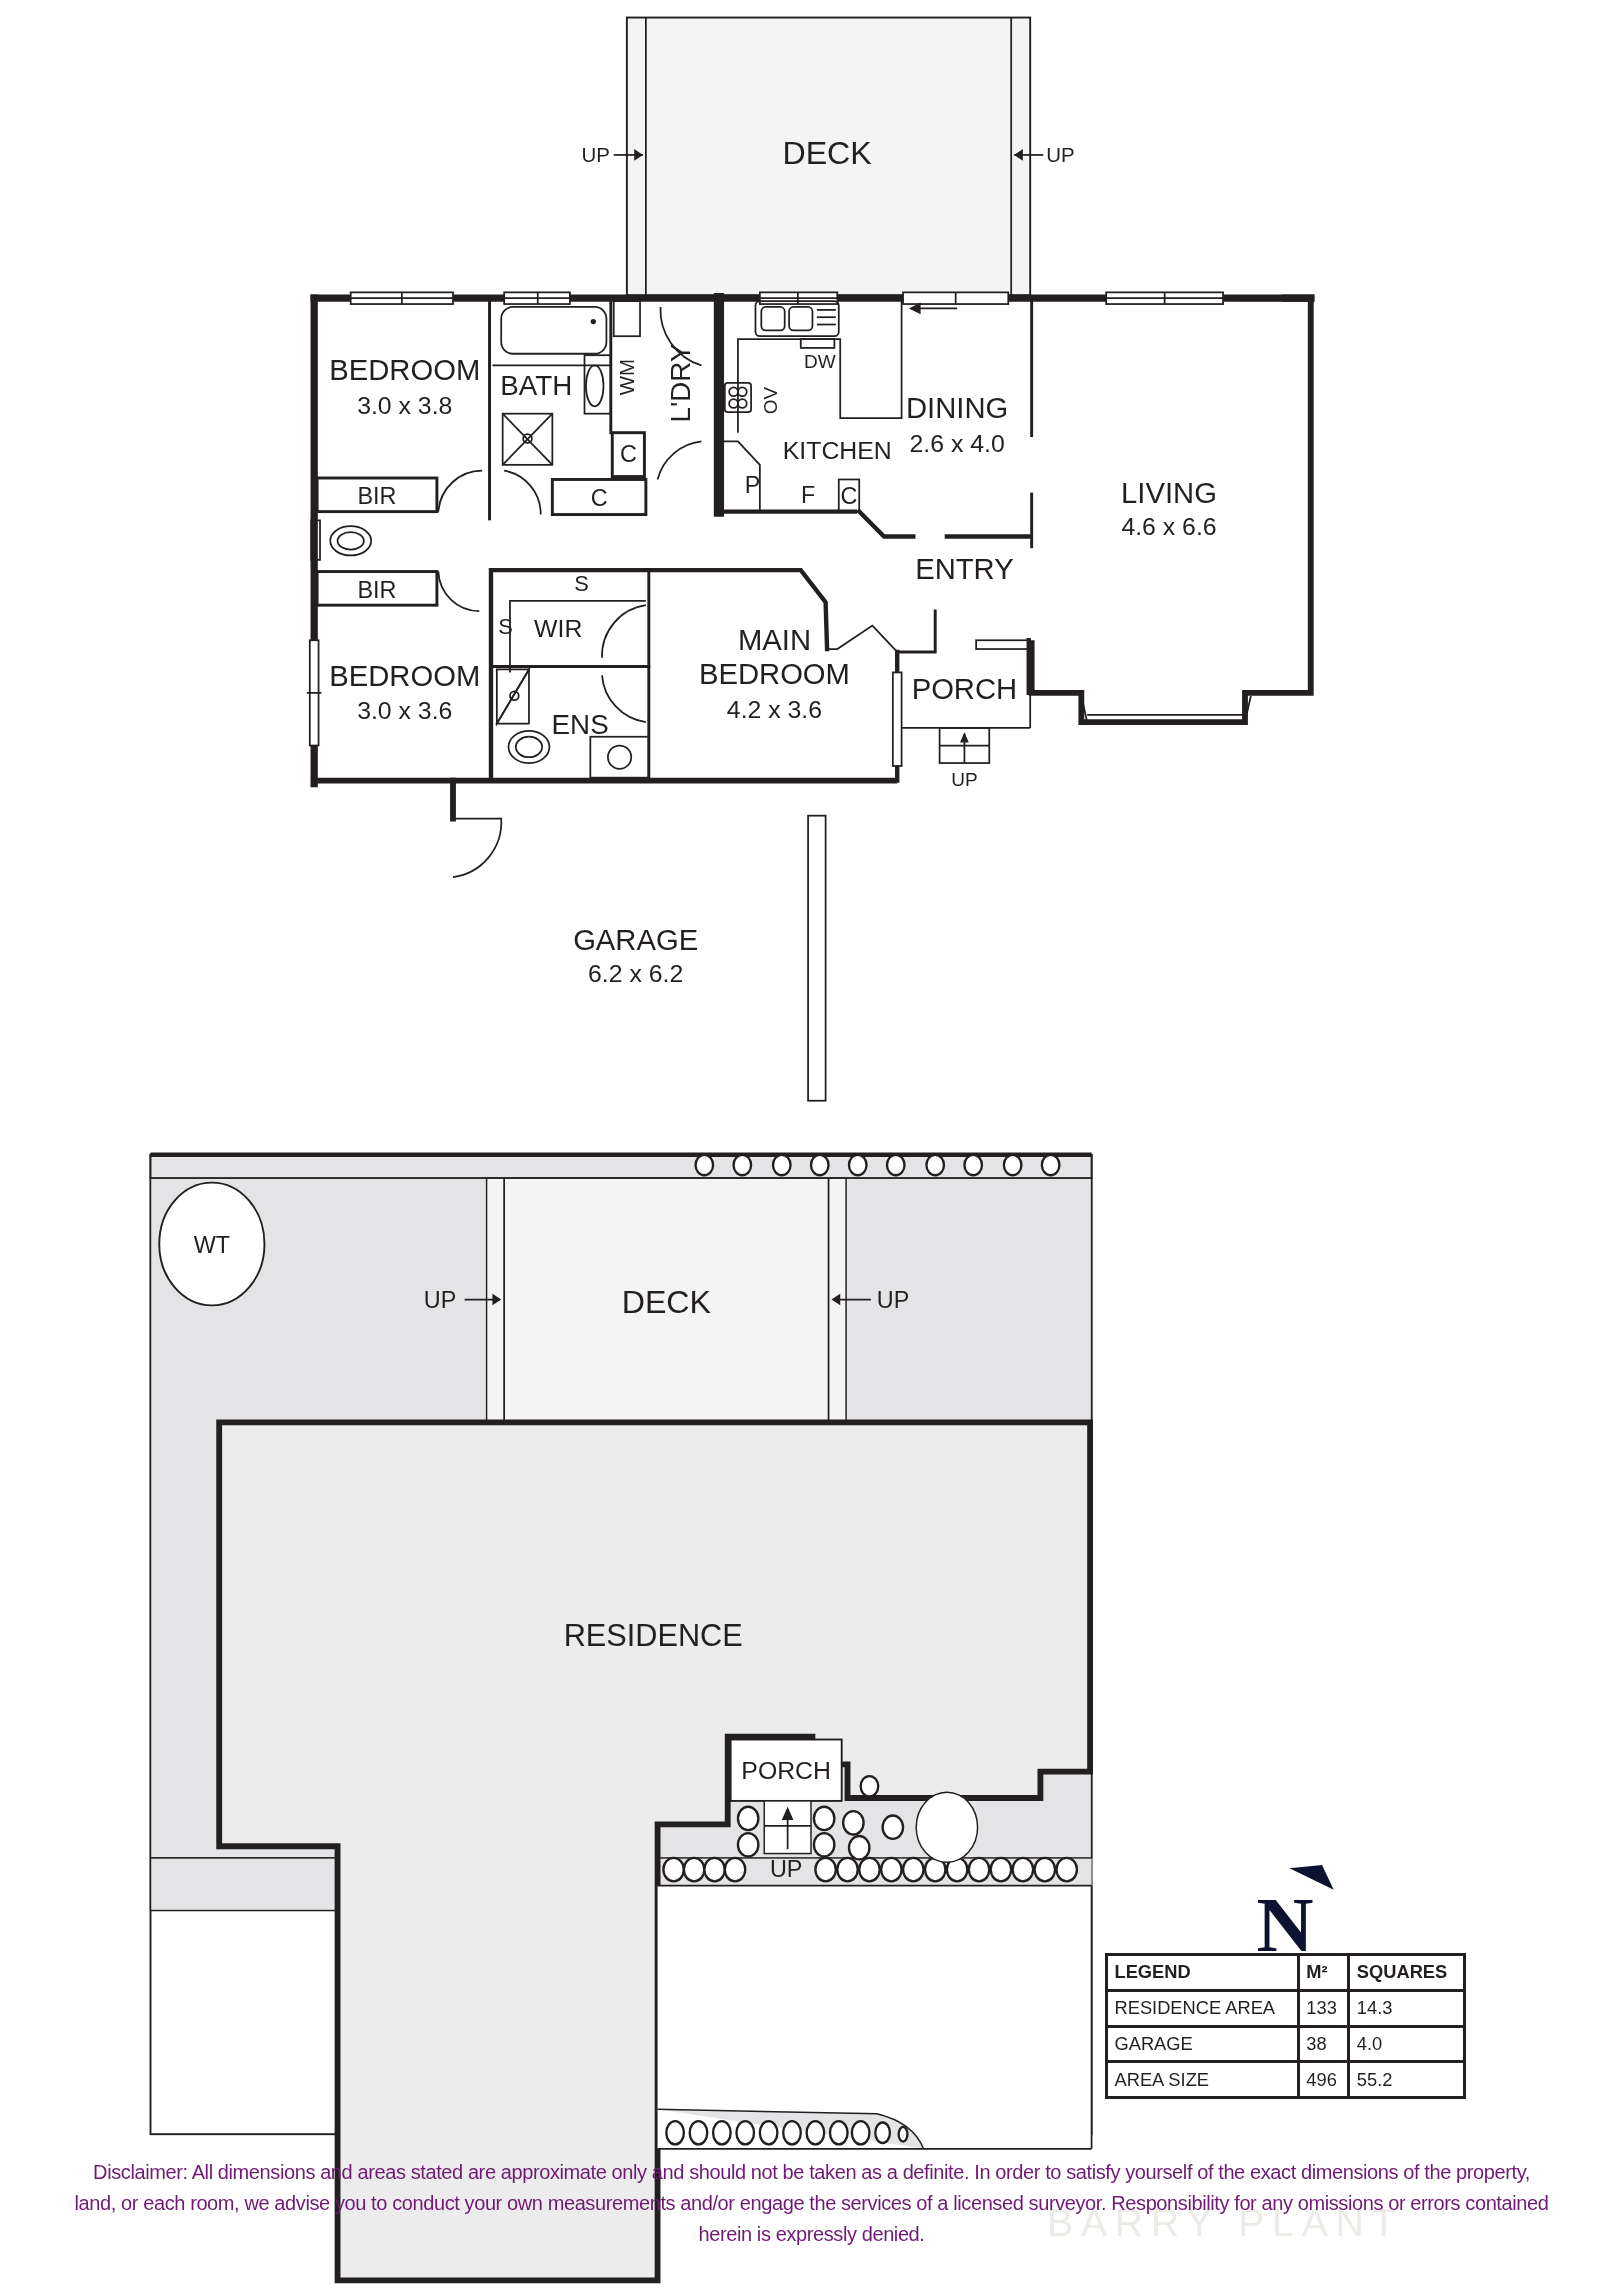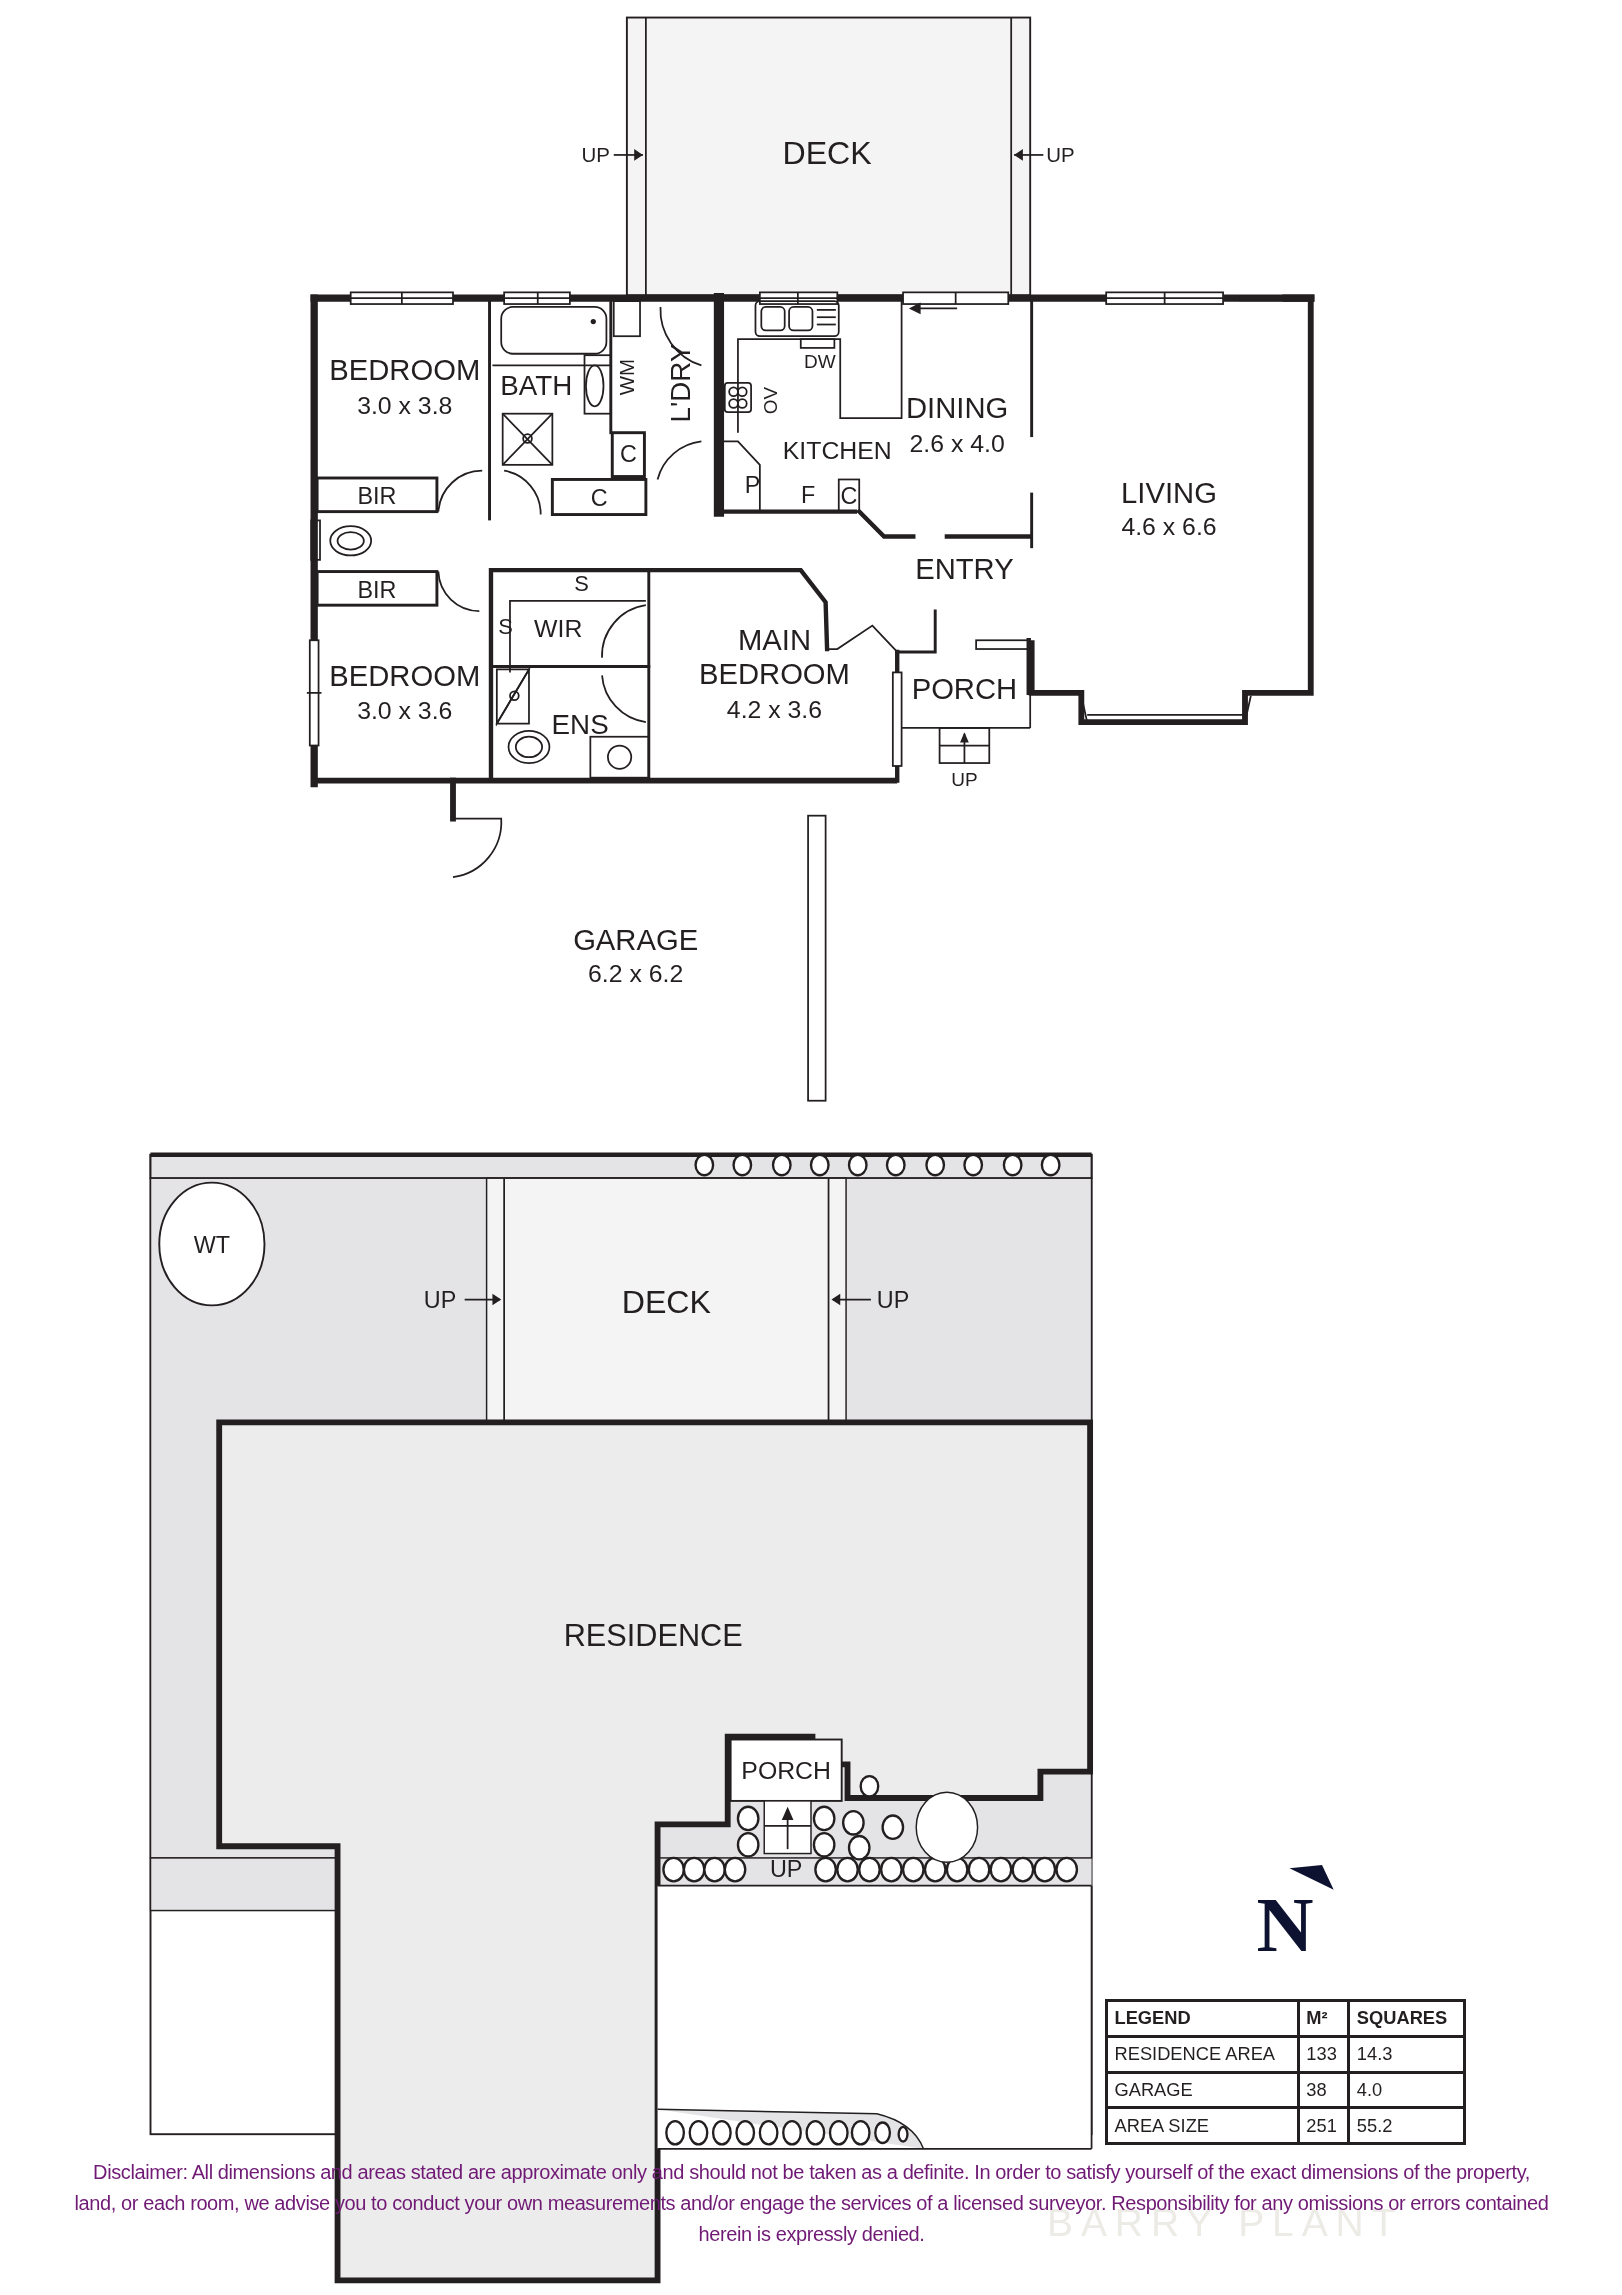--- a/index.html
+++ b/index.html
@@ -1,21 +1,21 @@
 <!DOCTYPE html>
 <html style="font-size:10.5px"><head>
 <meta charset="utf-8">
 <style>
   html, body { margin:0; padding:0; background:#ffffff; }
   body { width:1622px; height:2295px; position:relative; overflow:hidden; font-family:"Liberation Sans", sans-serif; color:#231f20; }
   svg.plan { position:absolute; left:0; top:0; width:1622px; height:2295px; }
   .lbl { font-family:"Liberation Sans", sans-serif; fill:#231f20; }
   .wall { stroke:#231f20; fill:none; stroke-linecap:square; }
   .thin { stroke:#231f20; fill:none; stroke-width:1.2; }
-  .legend { position:absolute; left:1105px; top:1999px; width:361px; border-collapse:collapse; font-size:18.3px; }
+  .legend { position:absolute; left:1105px; top:1953px; width:361px; border-collapse:collapse; font-size:18.3px; }
   .legend td, .legend th { border:3.3px solid #231f20; padding:3.9px 6.5px; height:25px; }
   .legend th { font-weight:bold; text-align:left; }
   .legend th.c, .legend td.c { }
   .disclaimer { position:absolute; left:72px; top:2157px; width:1479px; text-align:center; font-size:20px; line-height:31px; color:#701a75; letter-spacing:-0.4px; }
   .watermark { position:absolute; left:1047px; top:2186px; font-size:39px; letter-spacing:7.9px; color:#ecebe6; font-family:"Liberation Sans", sans-serif;margin-top:15px; }
   .north { position:absolute; left:1250px; top:1852px; width:105px; height:118px; }
   .north .n { position:absolute; left:6.5px; top:33px; font-family:"Liberation Serif", serif; font-weight:bold; font-size:79px; color:#0d1230; line-height:1; }
 </style>
 </head>
 <body>
@@ -322,21 +322,21 @@
     <td class="c">133</td>
     <td class="c">14.3</td>
   </tr>
   <tr>
     <td>GARAGE</td>
     <td class="c">38</td>
     <td class="c">4.0</td>
   </tr>
   <tr>
     <td>AREA SIZE</td>
-    <td class="c">251</td>
+    <td class="c">496</td>
     <td class="c">55.2</td>
   </tr>
 </tbody>
   </table>
 
 <div class="watermark">BARRY PLANT</div>
 <div class="disclaimer">Disclaimer: All dimensions and areas stated are approximate only and should not be taken as a definite. In order to satisfy yourself of the exact dimensions of the property, land, or each room, we advise you to conduct your own measurements and/or engage the services of a licensed surveyor. Responsibility for any omissions or errors contained herein is expressly denied.</div>
 
 
 </body></html>

